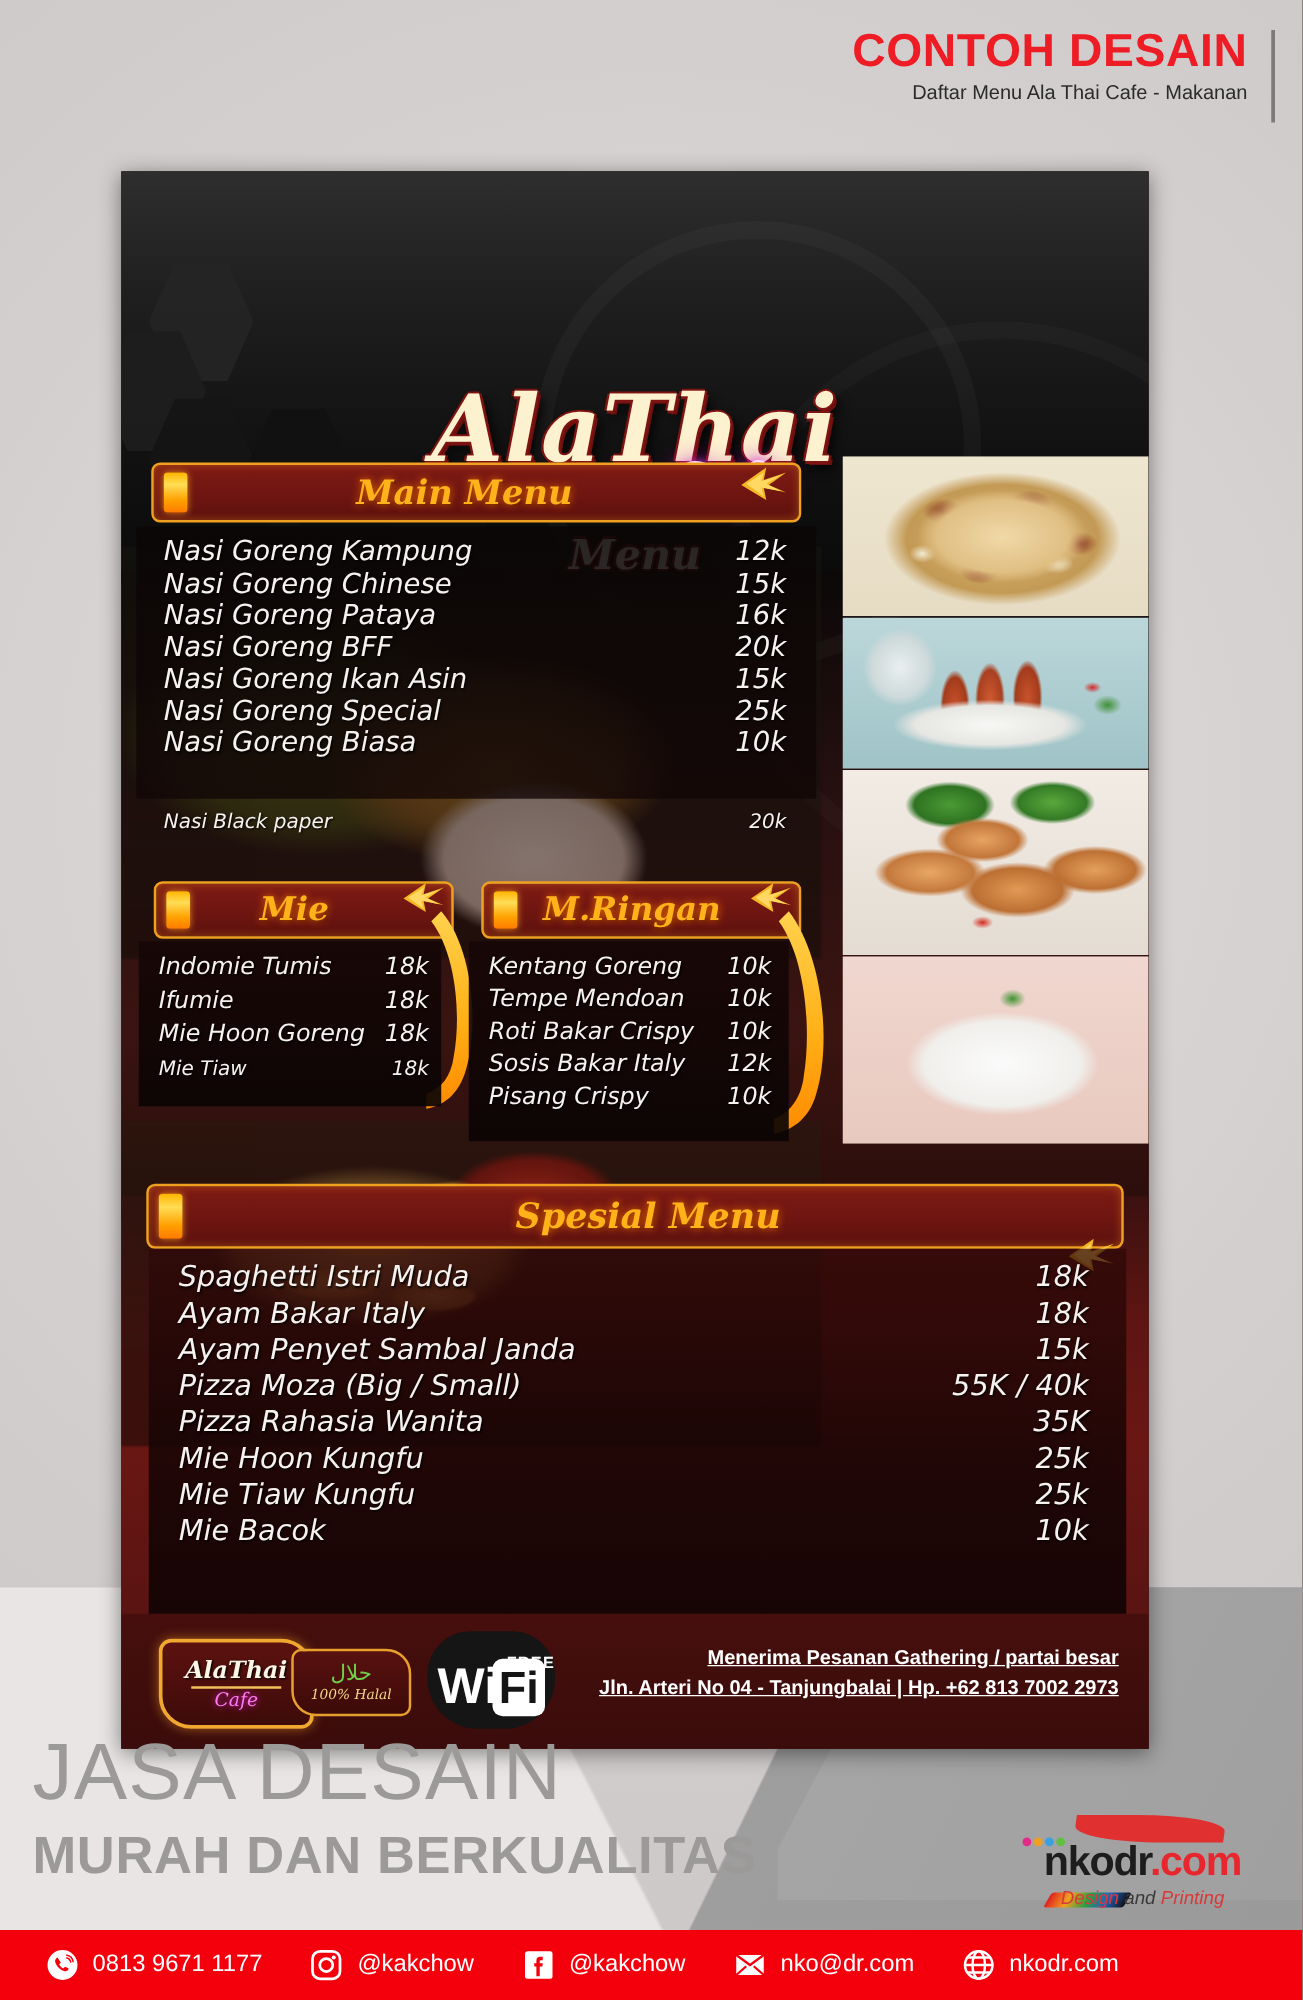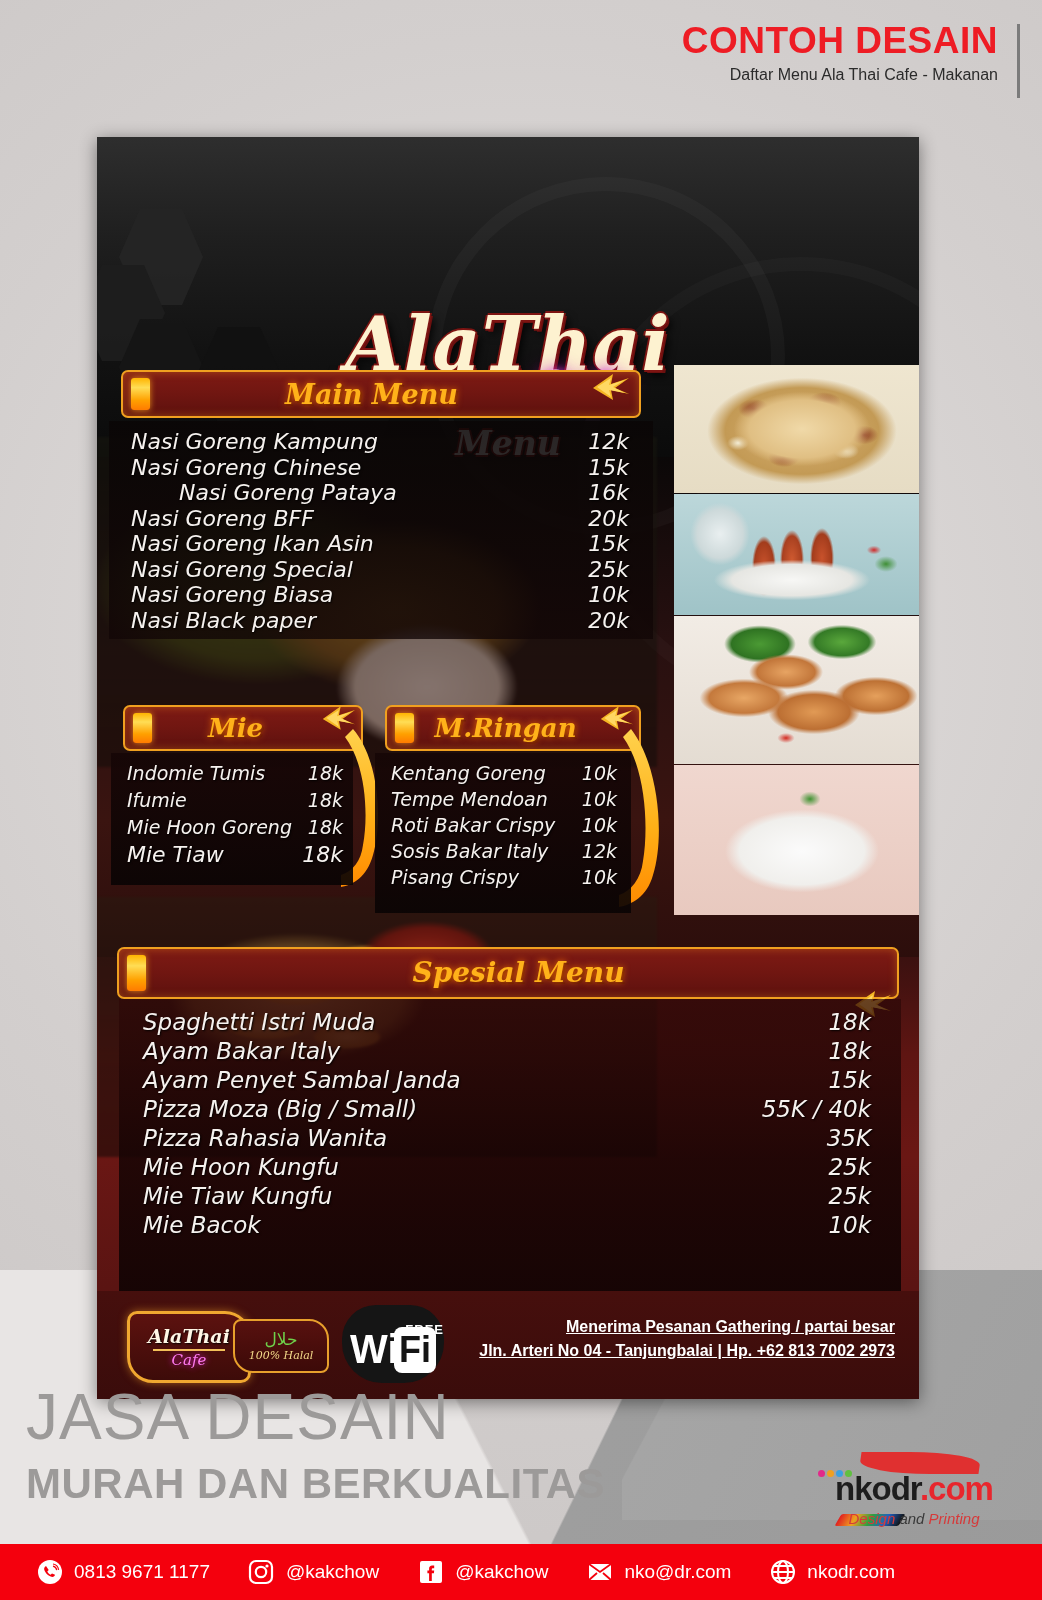--- a/index.html
+++ b/index.html
@@ -230,41 +230,41 @@
     <div class="panel dark" style="left:12px;top:284px;width:544px;height:218px;">
       <div class="rows" style="padding:8px 24px 0 22px;box-sizing:border-box;">
           <div class="row" style="font-size: 22px; line-height: 25.5px;">
             <span class="nm">Nasi Goreng Kampung</span>
             <span class="pr">12k</span>
           </div>
           <div class="row" style="font-size: 22px; line-height: 25.5px;">
             <span class="nm">Nasi Goreng Chinese</span>
             <span class="pr">15k</span>
           </div>
-          <div class="row" style="font-size: 22px; line-height: 25.5px; margin-left: 48px;">
+          <div class="row" style="font-size: 22px; line-height: 25.5px;">
             <span class="nm">Nasi Goreng Pataya</span>
             <span class="pr">16k</span>
           </div>
           <div class="row" style="font-size: 22px; line-height: 25.5px;">
             <span class="nm">Nasi Goreng BFF</span>
             <span class="pr">20k</span>
           </div>
           <div class="row" style="font-size: 22px; line-height: 25.5px;">
             <span class="nm">Nasi Goreng Ikan Asin</span>
             <span class="pr">15k</span>
           </div>
           <div class="row" style="font-size: 22px; line-height: 25.5px;">
             <span class="nm">Nasi Goreng Special</span>
             <span class="pr">25k</span>
           </div>
           <div class="row" style="font-size: 22px; line-height: 25.5px;">
             <span class="nm">Nasi Goreng Biasa</span>
             <span class="pr">10k</span>
           </div>
-          <div class="row" style="font-size: 22px; line-height: 25.5px;">
+          <div class="row" style="font-size: 16px; line-height: 25.5px; margin-top: 36px;">
             <span class="nm">Nasi Black paper</span>
             <span class="pr">20k</span>
           </div>
         </div>
     </div>
 
     <div class="sec-head" style="left:26px;top:568px;width:240px;height:46px;">
       <div class="pip"></div>
       <div class="stitle" style="font-size:26px;margin-right:42px;">Mie</div>
       <svg class="ribbon" style="right:2px;top:-6px;" width="42" height="34" viewBox="0 0 46 38">
@@ -289,21 +289,21 @@
             <span class="pr">18k</span>
           </div>
           <div class="row" style="font-size: 19px; line-height: 27px;">
             <span class="nm">Ifumie</span>
             <span class="pr">18k</span>
           </div>
           <div class="row" style="font-size: 19px; line-height: 27px;">
             <span class="nm">Mie Hoon Goreng</span>
             <span class="pr">18k</span>
           </div>
-          <div class="row" style="font-size: 22px; line-height: 27px;">
+          <div class="row" style="font-size: 16px; line-height: 27px;">
             <span class="nm">Mie Tiaw</span>
             <span class="pr">18k</span>
           </div>
         </div>
     </div>
 
     <div class="sec-head" style="left:288px;top:568px;width:256px;height:46px;">
       <div class="pip"></div>
       <div class="stitle" style="font-size:26px;margin-right:42px;">M.Ringan</div>
       <svg class="ribbon" style="right:2px;top:-6px;" width="42" height="34" viewBox="0 0 46 38">

